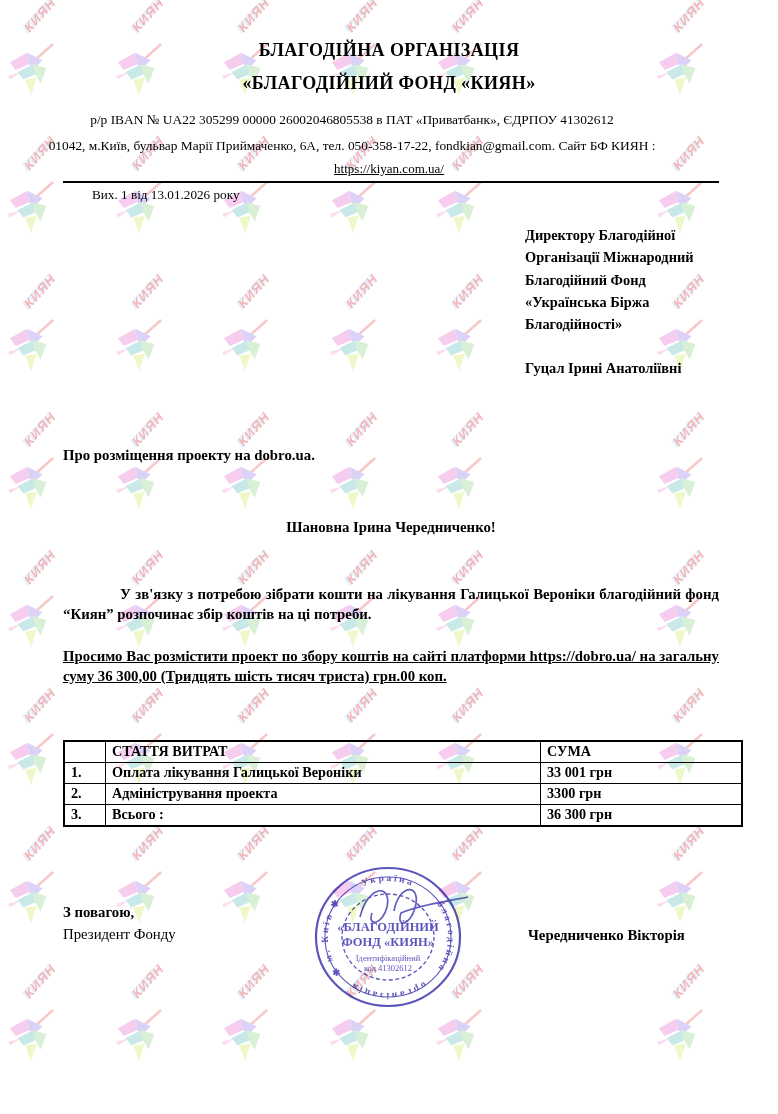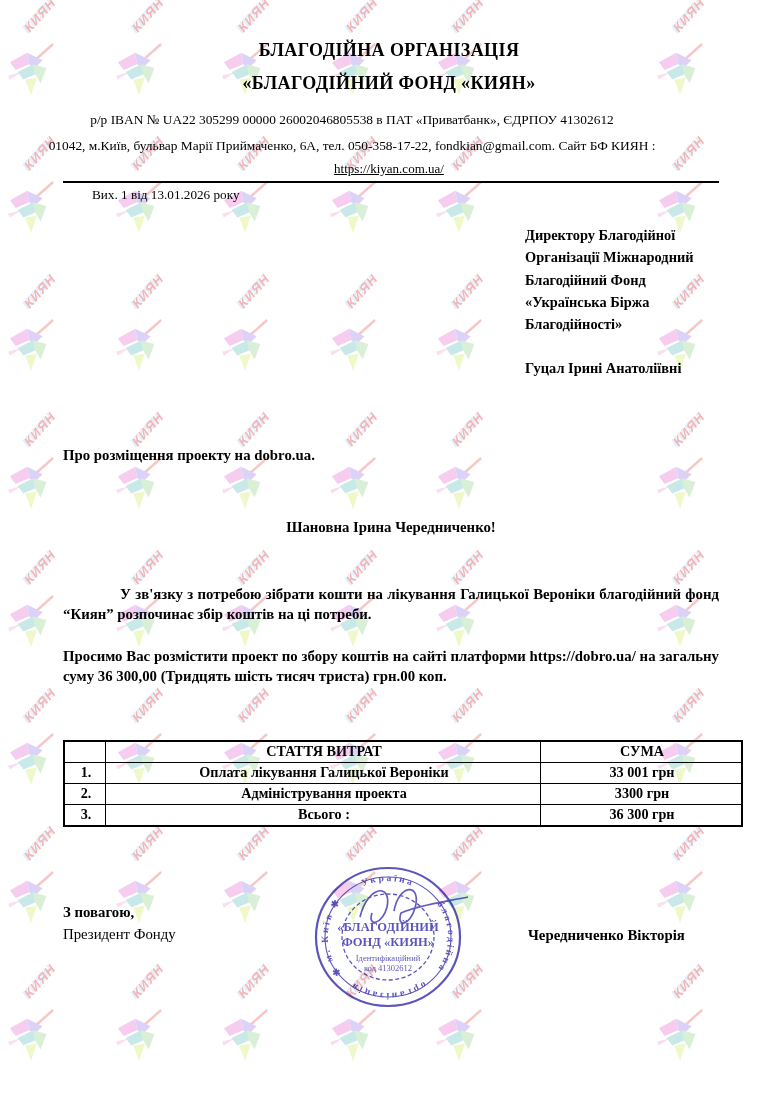--- a/index.html
+++ b/index.html
@@ -42,23 +42,23 @@
   .url-line{width:778px;font-size:13px;}
   .url-line a{color:#000;text-decoration:underline;}
   .rule{position:absolute;left:63px;width:656px;border-top:2px solid #000;height:0;}
   .ref{font-size:13.2px;}
   .addressee{left:525px;top:224px;width:200px;font-weight:bold;font-size:14.4px;line-height:22.3px;}
   .addressee .name{margin-top:22px;}
   .subject{left:63px;top:447px;font-weight:bold;font-size:14.8px;}
   .salutation{left:63px;top:519px;width:656px;text-align:center;font-weight:bold;font-size:14.8px;}
   .para{left:63px;width:656px;font-weight:bold;font-size:14.8px;line-height:19.5px;text-align:justify;}
   .p1{top:585px;text-indent:57px;}
-  .p2{top:647px;}
+  .p2{top:647px;text-decoration:underline;}
   
-  .cost-table{position:absolute;left:63px;top:740px;border-collapse:collapse;table-layout:fixed;width:656px;text-align:center;}
+  .cost-table{position:absolute;left:63px;top:740px;border-collapse:collapse;table-layout:fixed;width:656px;}
   .cost-table td{
     border:1.6px solid #000;
     font-weight:bold;font-size:14.2px;
     height:19px;padding:0 4px 1px 6px;
     overflow:hidden;white-space:nowrap;
   }
   .cost-table{border:2.4px solid #000;}
   .col-num{width:30px;}
   .col-item{width:424px;}
   .col-sum{width:190px;}

